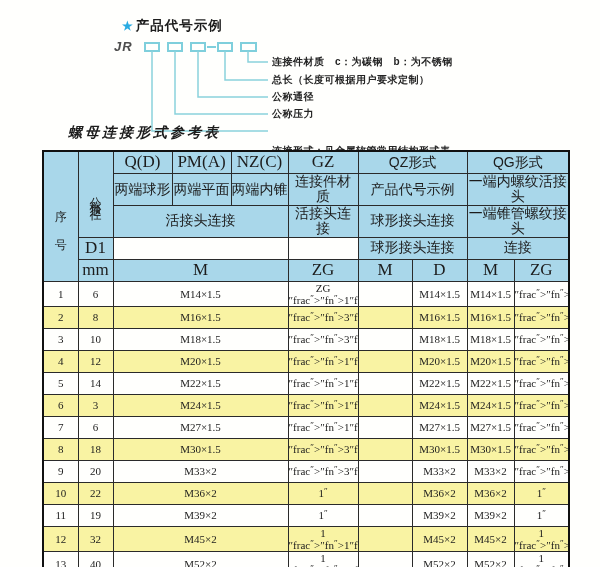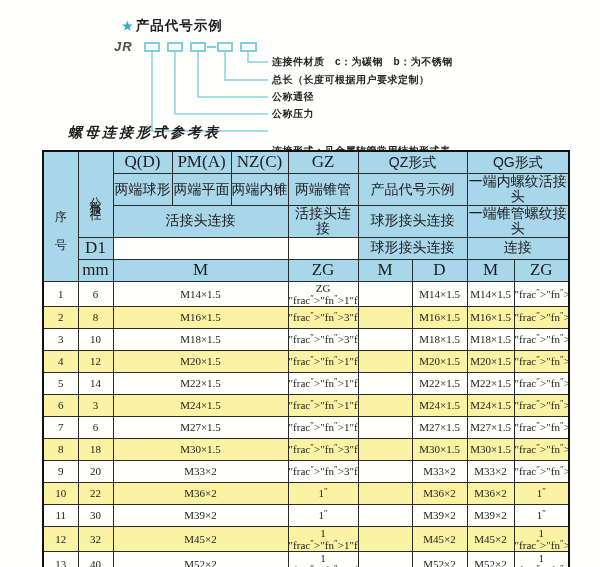--- a/index.html
+++ b/index.html
@@ -115,21 +115,21 @@
       <th class="lat">PM(A)</th>
       <th class="lat">NZ(C)</th>
       <th class="lat">GZ</th>
       <th class="cn" colspan="2">QZ形式</th>
       <th class="cn" colspan="2">QG形式</th>
     </tr>
     <tr>
       <th class="cn">两端球形</th>
       <th class="cn">两端平面</th>
       <th class="cn">两端内锥</th>
-      <th class="cn">两端锥管</th>
+      <th class="cn">连接件材质</th>
       <th class="cn" colspan="2">产品代号示例</th>
       <th class="cn" colspan="2">一端内螺纹活接头</th>
     </tr>
     <tr>
       <th class="cn" colspan="3">活接头连接</th>
       <th class="cn">活接头连接</th>
       <th class="cn" colspan="2">球形接头连接</th>
       <th class="cn" colspan="2">一端锥管螺纹接头</th>
     </tr>
     <tr>
@@ -245,21 +245,21 @@
         <td>22</td>
         <td colspan="3">M36×2</td>
         <td>1<span class="pr">″</span></td>
         <td></td>
         <td>M36×2</td>
         <td>M36×2</td>
         <td>1<span class="pr">″</span></td>
       </tr>
       <tr>
         <td>11</td>
-        <td>30</td>
+        <td>19</td>
         <td colspan="3">M39×2</td>
         <td>1<span class="pr">″</span></td>
         <td></td>
         <td>M39×2</td>
         <td>M39×2</td>
         <td>1<span class="pr">″</span></td>
       </tr>
       <tr class="zebra">
         <td>12</td>
         <td>32</td>

